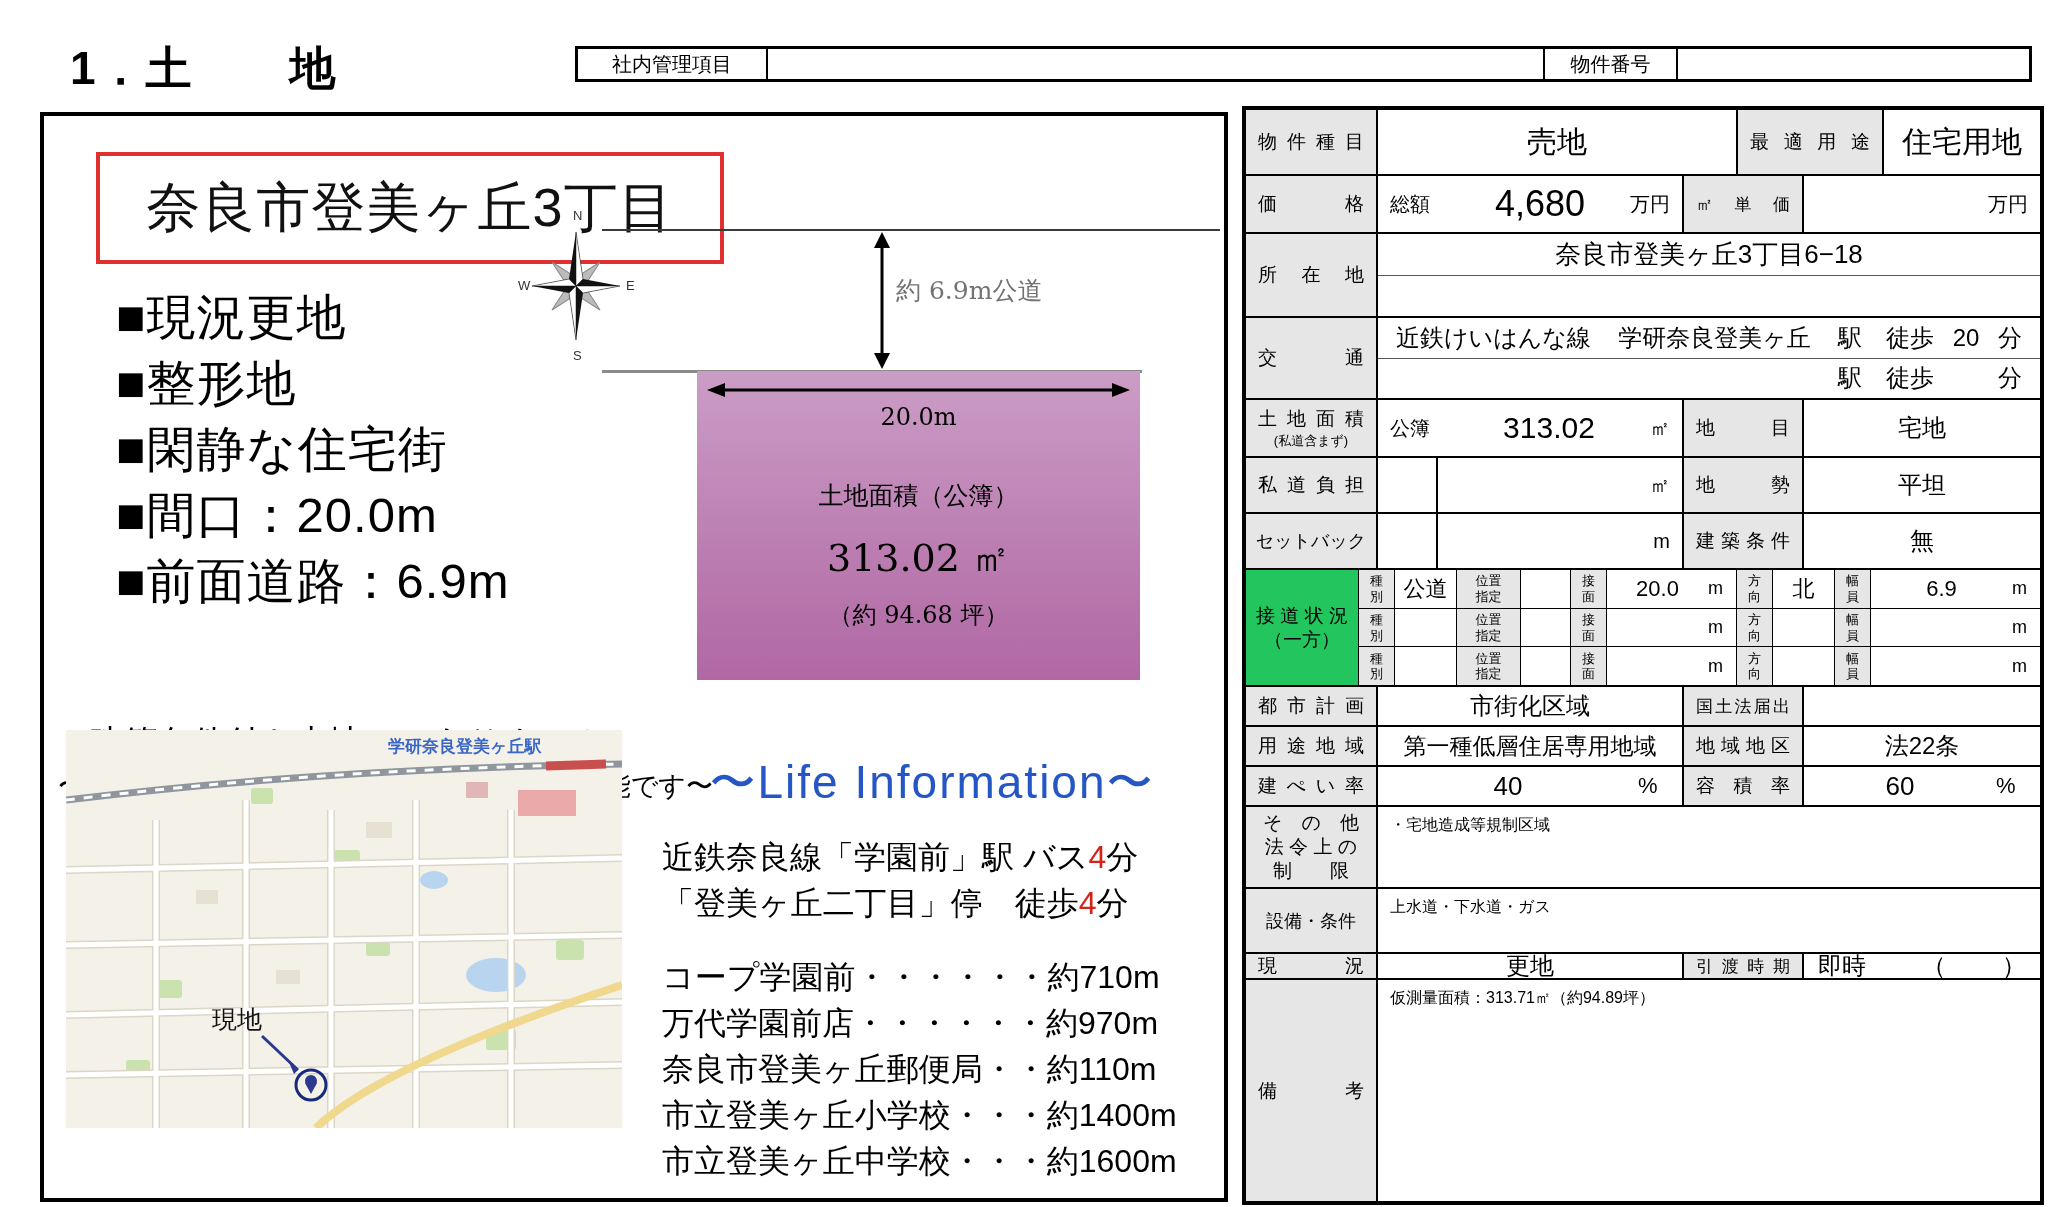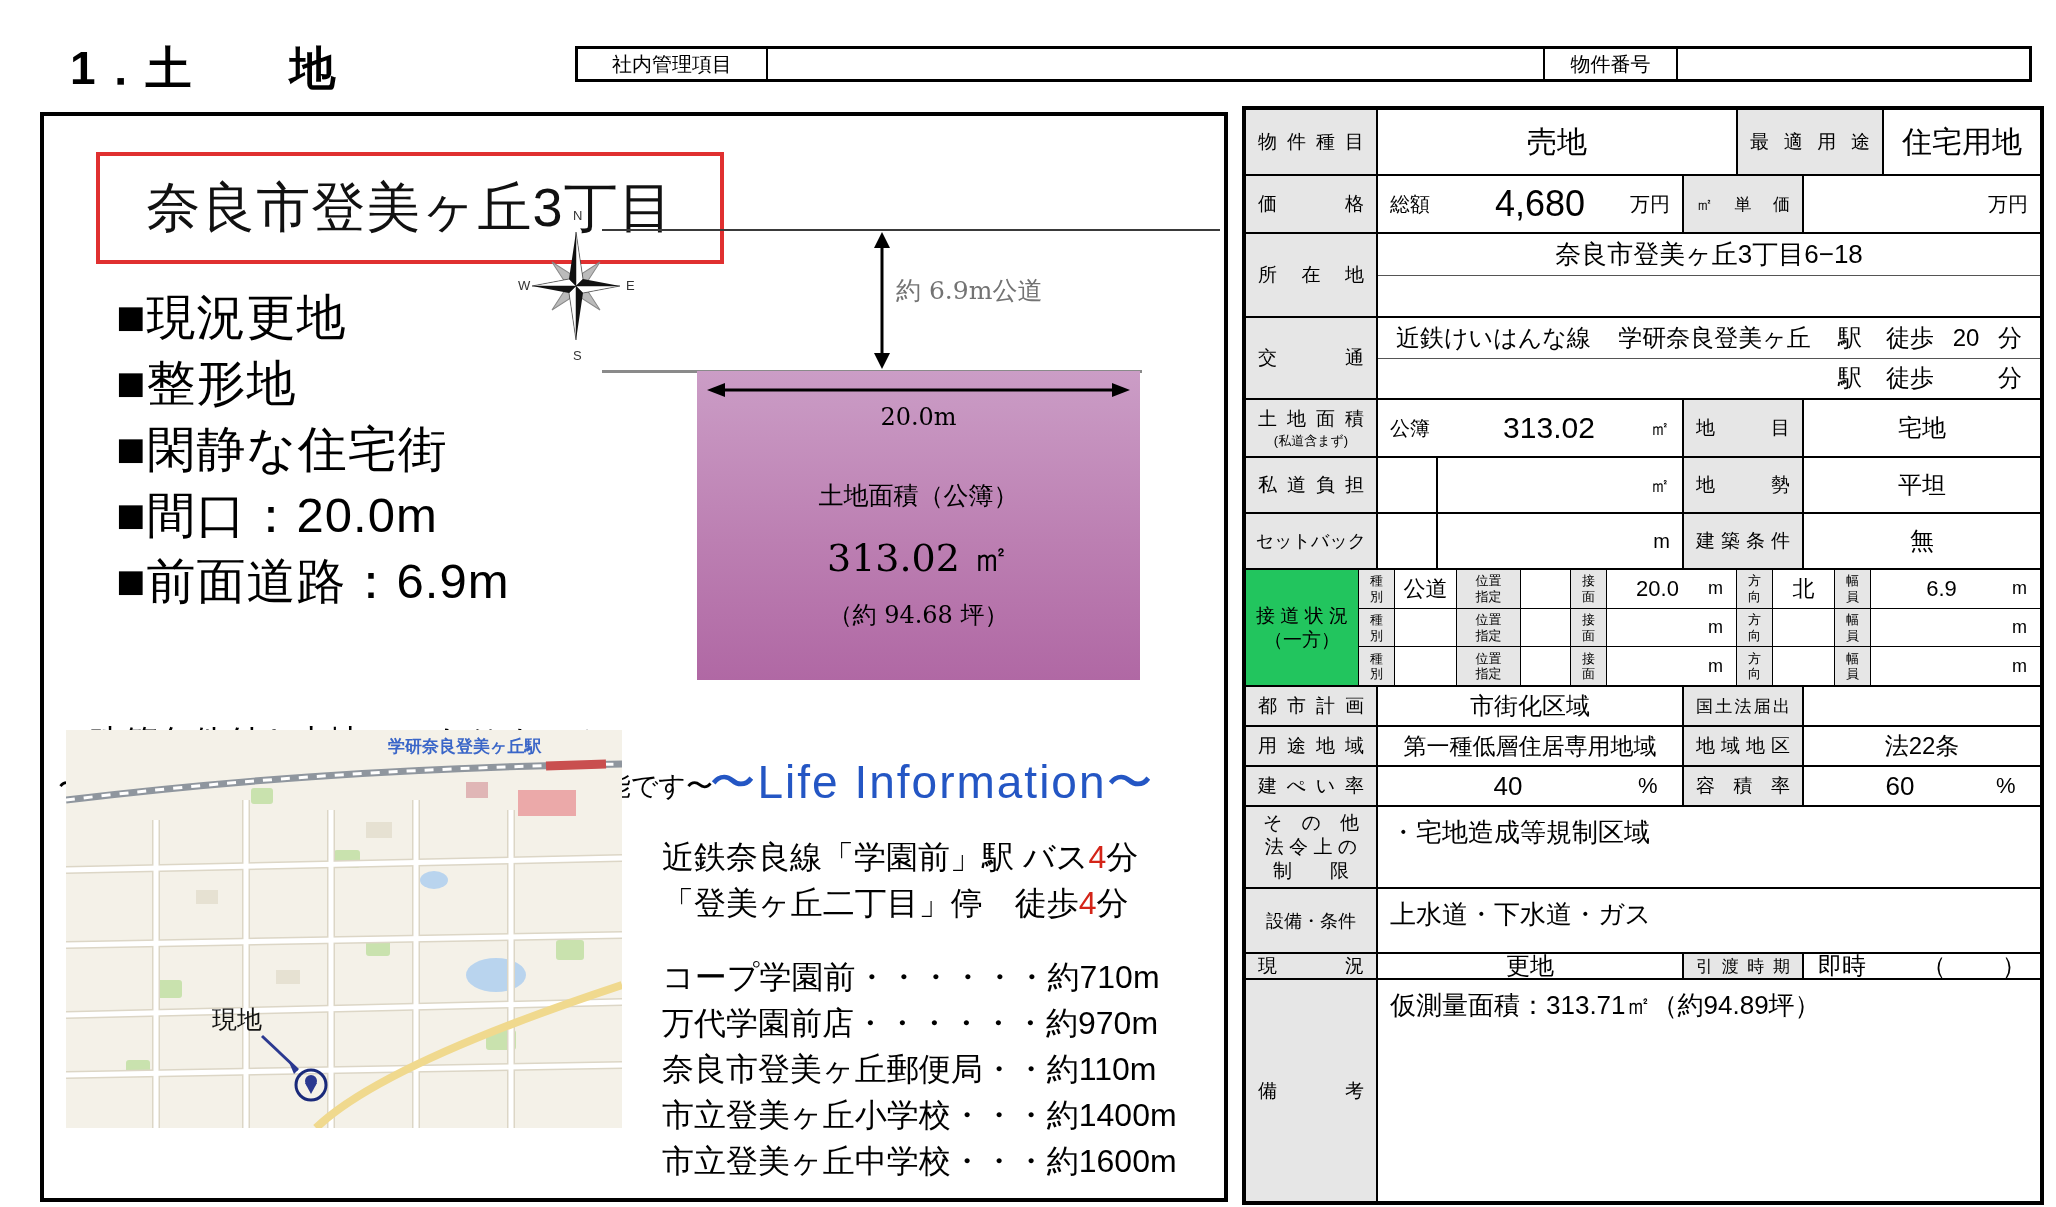--- a/index.html
+++ b/index.html
@@ -62,21 +62,21 @@
   .w120 { width:120px; }
   .w306 { width:306px; }
   .w146 { width:146px; }
   .w360 { width:360px; }
   .w60 { width:60px; }
   .w246 { width:246px; }
   .stack { display:flex; flex-direction:column; align-items:stretch; justify-content:stretch; padding:0; }
   .line { flex:1; display:flex; align-items:center; }
   .line.divided { border-bottom:1px solid #555; }
   .unit-right { display:flex; align-items:center; justify-content:flex-end; padding-right:12px; font-size:20px; }
-  .topleft { align-items:flex-start; justify-content:flex-start; padding:8px 12px; font-size:26px; }
+  .topleft { align-items:flex-start; justify-content:flex-start; padding:8px 12px; font-size:16px; }
 
   
   .ra-lbl { width:113px; background:#22c55e; font-size:19px; display:flex; flex-direction:column; align-items:center; justify-content:center; border-right:1px solid #000; line-height:24px; }
   .ra-grid { flex:1; display:flex; flex-direction:column; }
   .ra-sub { flex:1; display:flex; border-top:1px solid #000; }
   .ra-sub:first-child { border-top:none; }
   .ra-c { border-right:1px solid #000; display:flex; align-items:center; justify-content:center; }
   .ra-c:last-child { border-right:none; }
   .mini { background:#e6e6e6; }
   .mini span { display:inline-block; font-size:13px; line-height:1.2; text-align:center; }

